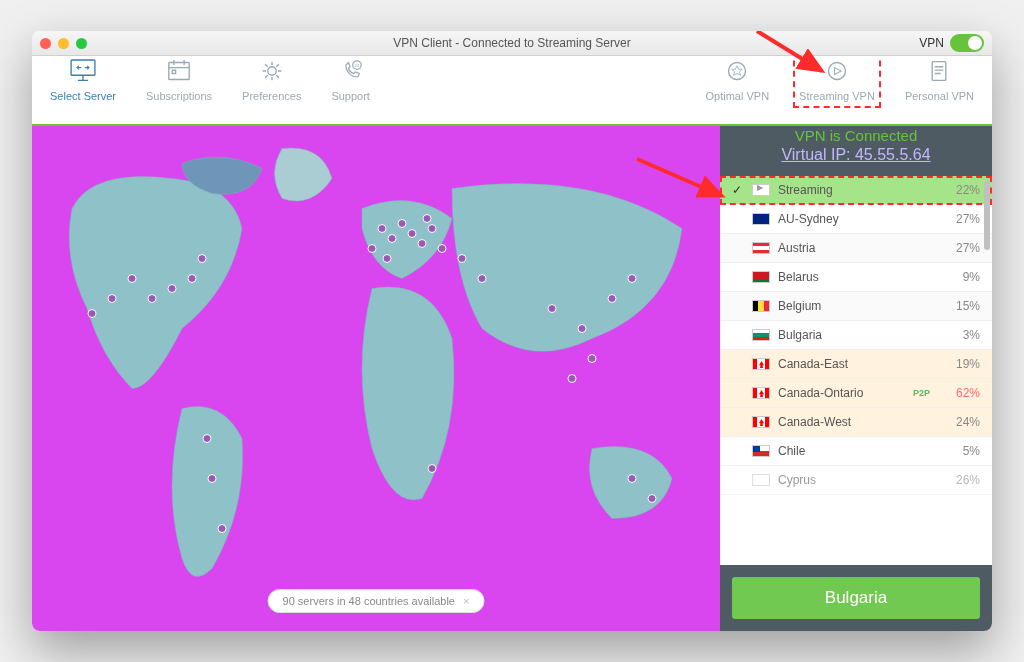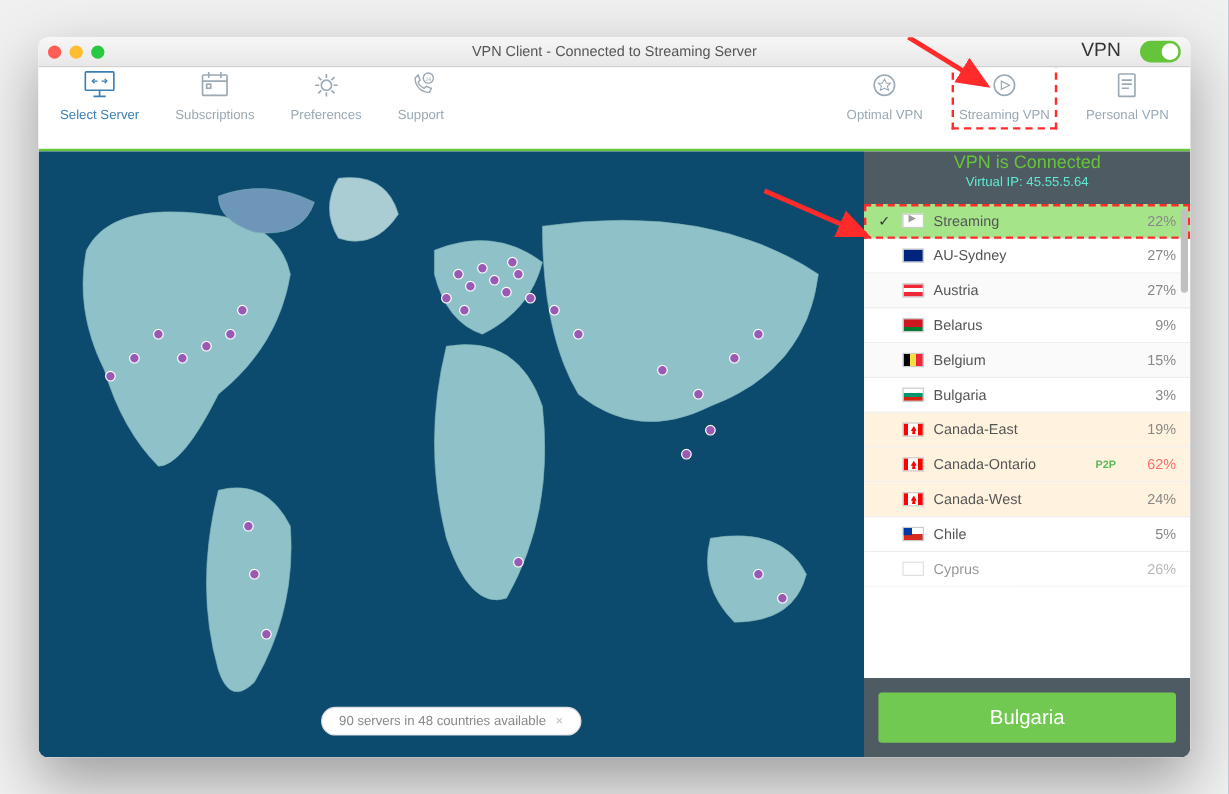--- a/index.html
+++ b/index.html
@@ -32,21 +32,21 @@
     align-items: center;
     padding: 12px 8px;
     position: relative;
     font-size: 12px;
     color: #555;
   }
   .traffic { display:flex; gap:7px; }
   .dot { width:11px; height:11px; border-radius:50%; }
   .dot.red{background:#ff5f57;} .dot.yellow{background:#febc2e;} .dot.green{background:#28c840;}
   .titlebar .title { position:absolute; left:0; right:0; text-align:center; pointer-events:none; }
-  .vpn-toggle { margin-left:auto; display:flex; align-items:center; gap:16px; font-size:16px; color:#333;}
+  .vpn-toggle { margin-left:auto; display:flex; align-items:center; gap:6px; font-size:12px; color:#333;}
   .switch { width:34px; height:18px; background:#66c43a; border-radius:10px; position:relative;}
   .switch::after{content:"";position:absolute;right:2px;top:2px;width:14px;height:14px;border-radius:50%;background:#fff;}
   
   .toolbar {
     height: 70px;
     display:flex;
     align-items:flex-start;
     padding: 0 18px;
     gap: 30px;
     border-bottom: 2px solid #66c43a;
@@ -56,39 +56,39 @@
   .tool-item {
     display:flex; flex-direction:column; align-items:center; gap:4px;
     color:#9aa9b3; cursor:pointer; font-size:11px;
   }
   .tool-item svg { width:34px; height:30px; }
   .tool-item.active { color:#3b7fb0; }
   .tool-item.active svg { stroke:#3b7fb0; }
   .tool-item.highlight { outline: 2px dashed #ff2a2a; outline-offset:4px; }
   
   .body { flex:1; display:flex; position:relative; overflow:hidden; }
-  .map-area { flex:1; position:relative; background:#0c4a6e; }
+  .map-area { flex:1; position:relative; background:#d946ef; }
   .map-svg { width:100%; height:100%; }
   .pin { fill:#9b59b6; stroke:#fff; stroke-width:1; }
   .status-pill {
     position:absolute; bottom:18px; left:50%; transform:translateX(-50%);
     background:#fff; border:1px solid #ddd; border-radius:16px;
     padding:5px 14px; font-size:11px; color:#888;
     display:flex; align-items:center; gap:8px;
   }
   .status-pill .x{color:#bbb;cursor:pointer;}
   
   .sidebar {
     width:272px; background:#4e5b63; display:flex; flex-direction:column;
   }
   .side-header {
     padding:1px 12px 12px; text-align:center;
   }
   .side-header .status { color:#66c43a; font-size:15px; font-weight:500;}
-  .side-header .ip { color:#5eead4; font-size:11px; margin-top:2px;}
+  .side-header .ip { color:#c4b5fd; font-size:16px; margin-top:2px;text-decoration:underline;}
   .server-list { flex:1; overflow-y:auto; background:#fff; position:relative;}
   .server-row {
     display:flex; align-items:center; padding:7px 12px 7px 10px;
     border-bottom:1px solid #eee; font-size:12px; color:#555;
     cursor:pointer;
     gap:8px;
   }
   .server-row.alt { background:#fafafa; }
   .server-row.canada { background:#fff3e0; }
   .server-row.selected { background:#a6e48a; outline:2px dashed #ff2a2a; outline-offset:-2px; }

